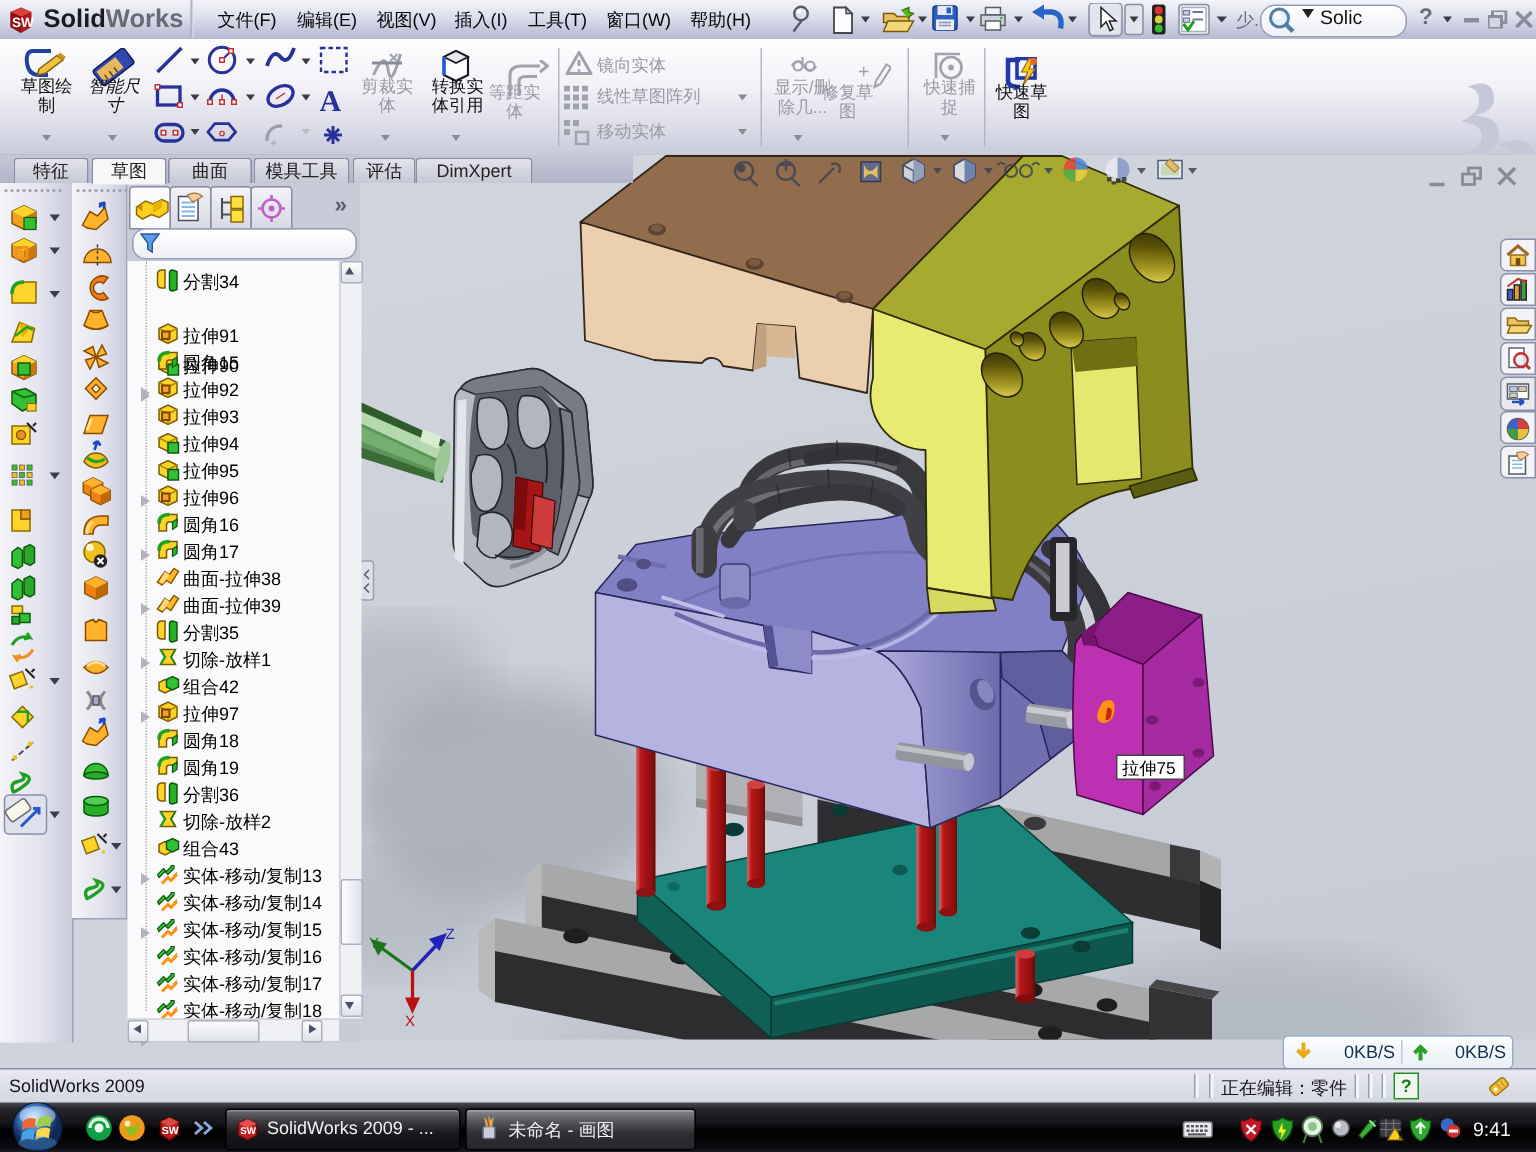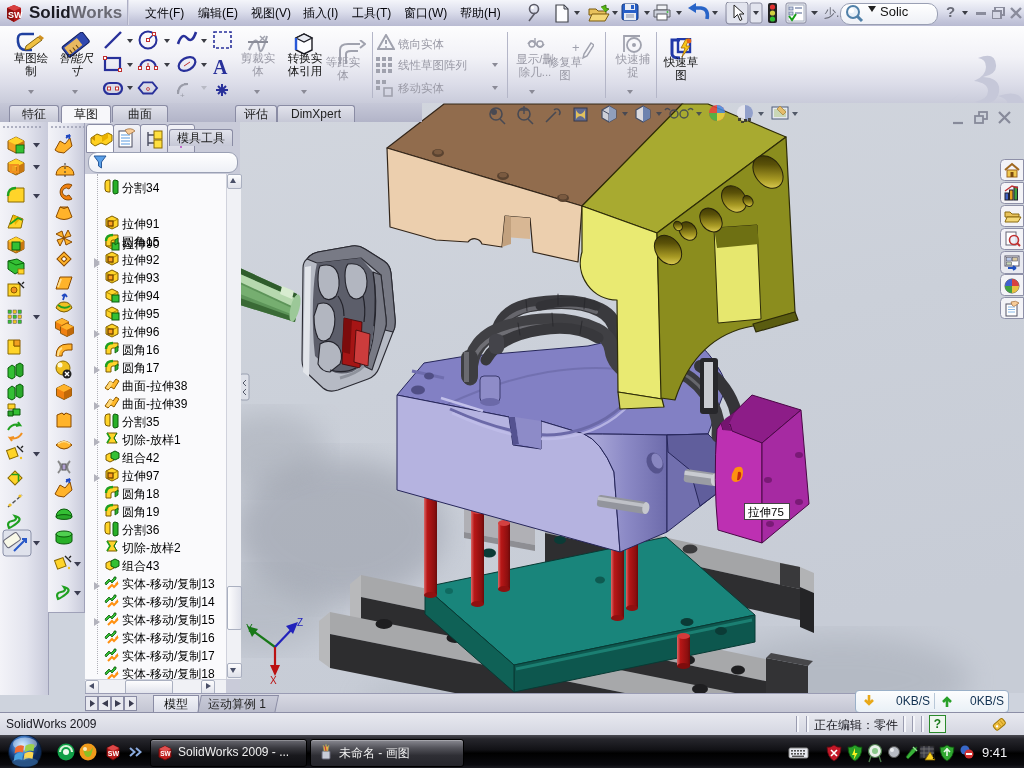--- a/index.html
+++ b/index.html
@@ -336,21 +336,21 @@
     <path d="M40,4 q17,-7 18,7 q1,9 -13,12 q18,1 16,15 q-3,15 -24,10 q13,-3 13,-11 q0,-8 -14,-10 q12,-5 12,-14 q0,-8 -8,-9z"></path>
     <path d="M22,40 q-18,11 -14,25 q4,11 19,7 q14,-4 18,-18 l-7,21 q-23,9 -32,0 q-9,-12 4,-25 q6,-6 12,-10z"></path>
     <path d="M60,42 q20,-7 25,5 q4,10 -13,16 q16,0 13,11 l-4,5 q6,-9 -11,-9 q-18,0 -5,-14 q11,-9 -5,-14z"></path>
    </g>
   </svg>
  </div>
  <div id="tabrow" class="abs">
   <div class="abs ctab" style="left:9px;width:48px;">特征</div>
   <div class="abs ctab active" style="left:61px;width:48px;">草图</div>
   <div class="abs ctab" style="left:112px;width:54px;">曲面</div>
-  <div class="abs ctab" style="left:169px;width:62px;margin-top:24px;">模具工具</div>
+  <div class="abs ctab" style="left:169px;width:62px;">模具工具</div>
   <div class="abs ctab" style="left:235px;width:40px;">评估</div>
   <div class="abs ctab" style="left:277px;width:76px;">DimXpert</div>
  </div>
  <div id="viewport" class="abs"><svg width="784" height="590" viewBox="240 103 784 590">
  <defs>
   <linearGradient id="vpbg" x1="0" y1="0" x2="0.25" y2="1">
    <stop offset="0" stop-color="#d2d6de"></stop>
             <stop offset="0.5" stop-color="#cbd0d9"></stop>
             <stop offset="1" stop-color="#c7ccd6"></stop>
   </linearGradient>
@@ -1167,41 +1167,20 @@
           <rect x="2" y="3" width="11" height="12" fill="#fff" stroke="#556"></rect>
           <g stroke="#88b8e8" stroke-width="1">
             <line x1="4" y1="6" x2="11" y2="6"></line>
             <line x1="4" y1="8.5" x2="11" y2="8.5"></line>
             <line x1="4" y1="11" x2="11" y2="11"></line>
           </g>
           <path d="M7,1 q5,-2 8,1 l-4,3 q-2,1 -3,-1 z" fill="#f8cc98" stroke="#a07040" stroke-width=".7"></path>
         </g>
   </svg>
  </div>
- <div id="mtabs" class="abs">
-  <div class="abs" style="left:0px;top:2px;width:56px;height:15px;">
-   <svg width="56" height="15" viewBox="0 0 56 15">
-    <g fill="#e8e9f0" stroke="#8a8ca4" stroke-width="1">
-     <rect x="0.5" y="0.5" width="12" height="14"></rect>
-            <rect x="13.5" y="0.5" width="12" height="14"></rect>
-            <rect x="26.5" y="0.5" width="12" height="14"></rect>
-            <rect x="39.5" y="0.5" width="12" height="14"></rect>
-    </g>
-    <g fill="#3a3c50">
-            <path d="M4,4 v7 M10,7.5 l-5,-3.5 v7 z"></path>
-            <path d="M23,4 l-6,3.5 6,3.5 z"></path>
-            <path d="M30,4 l6,3.5 -6,3.5 z"></path>
-            <path d="M50,4 v7 M44,4 l5,3.5 -5,3.5 z"></path>
-          </g>
-   </svg>
-  </div>
-  <div class="abs" style="left:68px;top:1px;width:44px;height:18px;background:linear-gradient(#f2f3f8,#d8dae6);border:1px solid #8a8ca4;border-bottom:none;font-size:12px;text-align:center;line-height:17px;color:#111;">模型</div>
-  <div class="abs" style="left:114px;top:1px;width:76px;height:18px;background:linear-gradient(#c8cad8,#b6b8c8);border:1px solid #8a8ca4;border-bottom:none;font-size:12px;text-align:center;line-height:17px;color:#222;transform:skewX(-12deg);"></div>
-  <div class="abs" style="left:114px;top:2px;width:76px;font-size:12px;text-align:center;line-height:17px;color:#222;">运动算例 1</div>
- </div>
 
  <div class="abs" style="left:855px;top:690px;width:152px;height:21px;background:linear-gradient(#fcfdfe,#e9f0f6);border:1px solid #9ab0c8;border-radius:4px;">
   <svg class="abs" style="left:6px;top:3px;" width="14" height="14" viewBox="0 0 14 14">
         <path d="M7,1 v8 M3,6 l4,4 4,-4" fill="none" stroke="#e8a818" stroke-width="2.6"></path>
       </svg>
   <div class="abs" style="left:28px;top:3px;width:46px;font-size:12px;color:#103050;text-align:right;">0KB/S</div>
   <div class="abs" style="left:78px;top:2px;width:1px;height:16px;background:#b8c8d8;"></div>
   <svg class="abs" style="left:84px;top:3px;" width="14" height="14" viewBox="0 0 14 14">
         <path d="M7,13 v-8 M3,8 l4,-4 4,4" fill="none" stroke="#28a028" stroke-width="2.6"></path>
       </svg>

